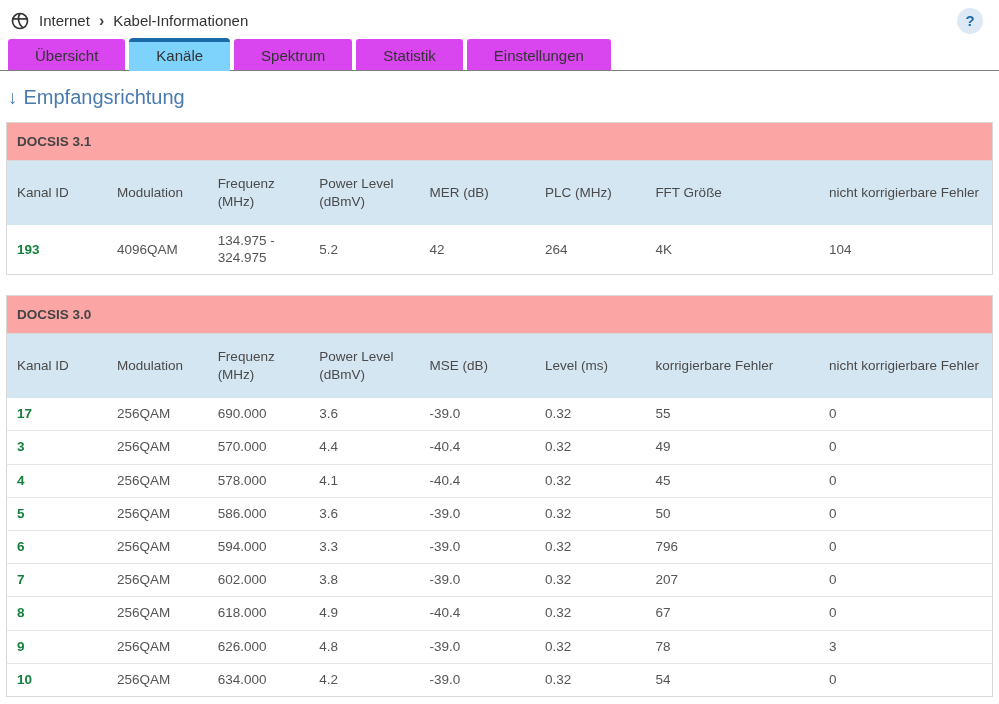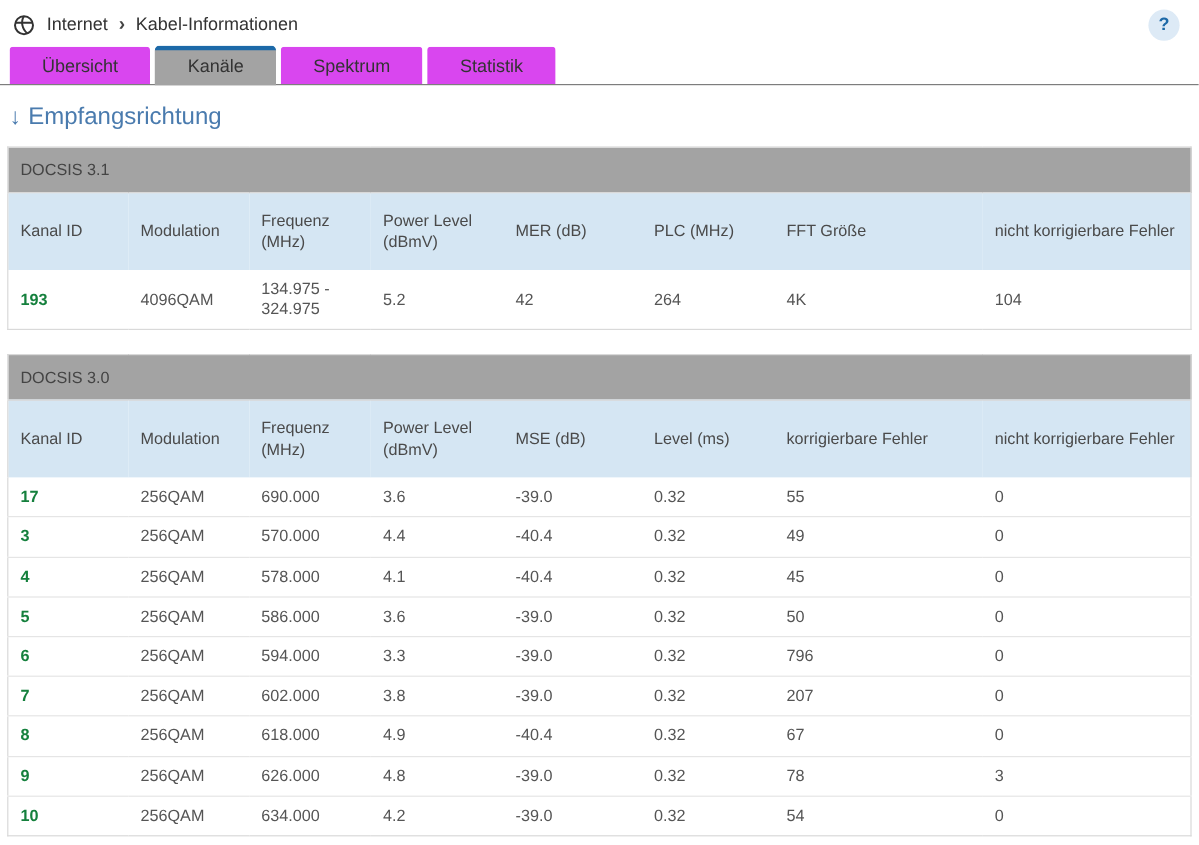--- a/index.html
+++ b/index.html
@@ -36,21 +36,21 @@
   }
   .tab {
     background: #d946ef; color: #333;
     font-size: 15px; text-align: center;
     padding: 5px 27px 6px 27px;
     border-radius: 3px 3px 0 0;
     border-top: 3px solid transparent;
     cursor: pointer; white-space: nowrap;
   }
   .tab.active {
-    background: #a3a3a3;
+    background: #7dd3fc;
     border-top: 4px solid #1c69a8;
     border-radius: 4px 4px 0 0;
     margin-bottom: -1px;
     padding-bottom: 7px;
   }
 
   
   .content { padding: 0 6px; }
   .heading {
     margin: 15px 2px 13px 2px;
@@ -65,22 +65,22 @@
     border-collapse: collapse;
     border: 1px solid #d9d9d9;
     margin-bottom: 20px;
     font-size: 13.5px;
   }
   col.c1 { width: 10.2%; } col.c2 { width: 10.2%; } col.c3 { width: 10.3%; }
   col.c4 { width: 11.2%; } col.c5 { width: 11.7%; } col.c6 { width: 11.2%; }
   col.c7 { width: 17.6%; } col.c8 { width: auto; }
 
   tr.section-row th {
-    background: #a3a3a3;
-    text-align: left; font-weight: 400; color: #444;
+    background: #fca5a5;
+    text-align: left; font-weight: 700; color: #444;
     padding: 11px 10px;
     border-bottom: 1px solid #d9d9d9;
     font-size: 13.5px;
   }
   tr.header-row th {
     background: #d5e6f3;
     text-align: left; font-weight: 400; color: #4a4a4a;
     padding: 14px 10px; vertical-align: middle;
     line-height: 1.35;
   }
@@ -112,20 +112,21 @@
       <span>Kabel-Informationen</span>
     </div>
     <button class="help-button">?</button>
   </div>
 
   <div class="tabbar">
     <div class="tab">Übersicht</div>
     <div class="tab active">Kanäle</div>
     <div class="tab">Spektrum</div>
     <div class="tab">Statistik</div>
+    <div class="tab">Einstellungen</div>
   </div>
 
   <div class="content">
     <div class="heading">
       <span class="arrow">↓</span>
       <span>Empfangsrichtung</span>
     </div>
 
     <table class="datatable">
       <colgroup>

